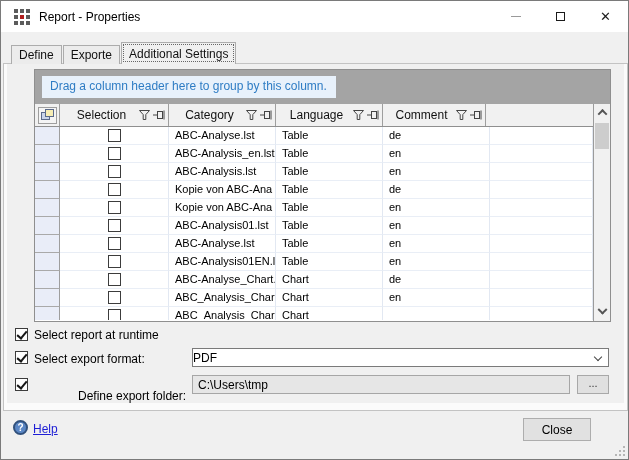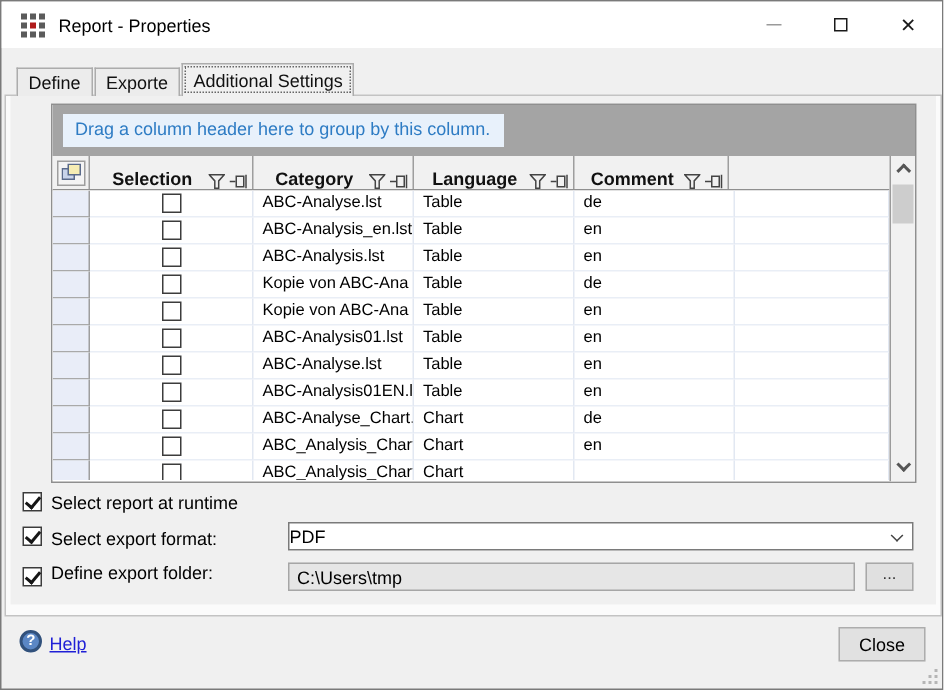--- a/index.html
+++ b/index.html
@@ -40,21 +40,21 @@
           border:1px solid #8f8f8f; background:#fff; overflow:hidden; }
   .groupbar { height:34px; background:#a4a4a4; padding:6px 0 0 7px; }
   .grouphint { display:inline-block; height:22px; padding:3px 9px 0 8px; background:#e8f1fb;
                color:#2e7cc4; font-size:12px; }
   .gridmain { display:flex; height:217px; }
   .gridcontent { width:558px; }
   .headerrow { display:flex; height:23px; background:#f1f1f1; border-bottom:1px solid #8f8f8f; }
   .hind { width:25px; border-right:1px solid #9e9e9e; display:flex; align-items:center; justify-content:center; background:#f1f1f1; }
   .hind .btnface { width:19px; height:17px; border:1px solid #9e9e9e; background:#f4f4f4;
                    display:flex; align-items:center; justify-content:center; }
-  .hcell { display:flex; align-items:flex-end; border-right:1px solid #9e9e9e; padding:0 3px 0 4px;font-weight:bold; }
+  .hcell { display:flex; align-items:center; border-right:1px solid #9e9e9e; padding:0 3px 0 4px; }
   .hlabel { flex:1; text-align:center; font-size:12px; color:#111; white-space:nowrap; overflow:hidden; }
   .hicons { display:flex; align-items:center; gap:3px; }
   .col0{width:109px}.col1{width:107px}.col2{width:107px}.col3{width:107px}.col4{width:103px}
   .gridbody { height:193px; overflow:hidden; background:#fff; }
   .grow { display:flex; height:18px; }
   .ind { width:25px; background:#e9edf8; border-right:1px solid #9e9e9e; border-bottom:1px solid #a9a9a9; }
   .cell { font-size:11px; color:#000; padding:2px 2px 0 6px; white-space:nowrap; overflow:hidden;
           border-right:1px solid #e2e8f2; border-bottom:1px solid #e9eef6; }
   .ccenter { display:flex; align-items:center; justify-content:center; padding:0; }
   .gcb { width:13px; height:13px; border:1px solid #3c3c3c; background:#fff; display:block; }
@@ -81,21 +81,21 @@
   .folderfield { position:absolute; left:191px; top:374px; width:378px; height:19px; background:#e6e6e6;
                  border:1px solid #a6a6a6; padding:2px 5px 0 5px; font-size:12px; color:#000; }
   .browsebtn { position:absolute; left:576px; top:374px; width:32px; height:19px; background:#e0e0e0;
                border:1px solid #a8a8a8; text-align:center; font-size:11px; color:#333; line-height:15px; }
 
   
   .helpicon { position:absolute; left:12px; top:419px; width:15px; height:15px; border-radius:50%;
               background:#5b87c5; border:2px solid #31517c; color:#fff; font-size:10px; font-weight:bold;
               display:flex; align-items:center; justify-content:center; }
   .helplink { position:absolute; left:32px; top:421px; color:#1f1fd6; text-decoration:underline; font-size:12px; }
-  .closebtn { position:absolute; left:558px; top:417px; width:58px; height:23px; background:#e1e1e1;
+  .closebtn { position:absolute; left:522px; top:417px; width:68px; height:23px; background:#e1e1e1;
               border:1px solid #adadad; font-size:12px; color:#000; display:flex; align-items:center; justify-content:center; }
   .grip { position:absolute; right:3px; bottom:3px; width:10px; height:10px; }
   .grip::after { content:""; position:absolute; right:0; bottom:0; width:2px; height:2px; background:#b5b5b5;
                  box-shadow: -4px 0 #b5b5b5, -8px 0 #b5b5b5, 0 -4px #b5b5b5, -4px -4px #b5b5b5, 0 -8px #b5b5b5; }
 
   svg.icon { display:block; }
 </style>
 </head>
 <body>
 
@@ -333,21 +333,21 @@
   <span class="optlabel" style="top:327px;">Select report at runtime</span>
 
   <span class="cb checked" style="left:14px; top:350px;"></span>
   <span class="optlabel" style="top:351px;">Select export format:</span>
   <div class="combo">
     <span>PDF</span>
     <span class="arrow"></span>
   </div>
 
   <span class="cb checked" style="left:14px; top:377px;"></span>
-  <span class="optlabel" style="top:374px;">Define export folder:</span>
+  <span class="optlabel" style="top:388px;margin-left:44px;">Define export folder:</span>
   <div class="folderfield">
     <span>C:\Users\tmp</span>
   </div>
   <div class="browsebtn">...</div>
 
   <div class="helpicon">?</div>
   <a class="helplink">Help</a>
   <div class="closebtn">Close</div>
   <div class="grip"></div>
 

